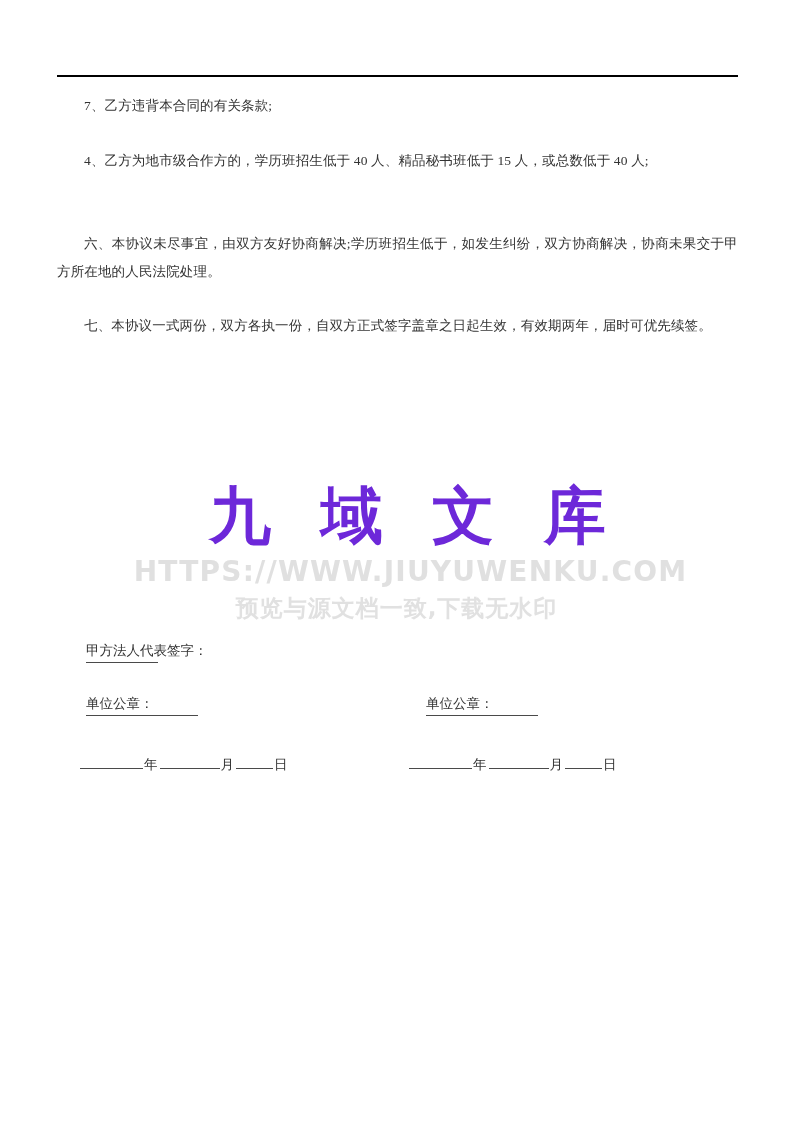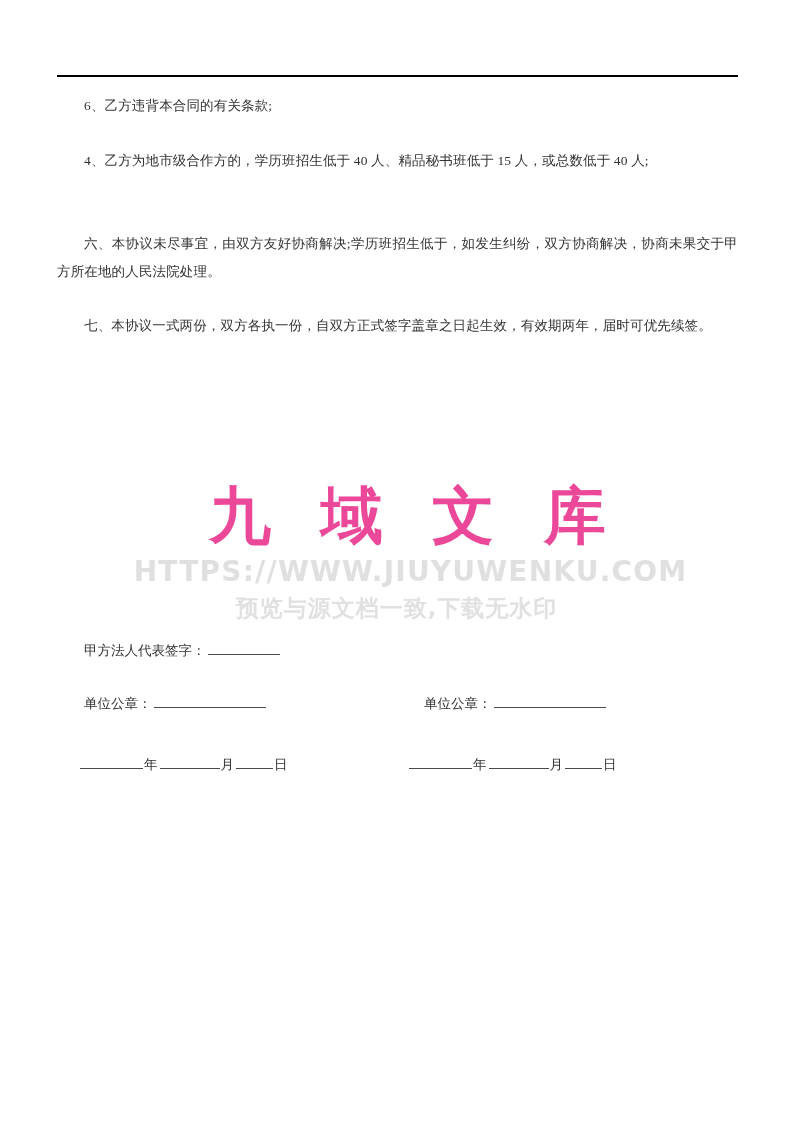--- a/index.html
+++ b/index.html
@@ -75,20 +75,21 @@
 
   .sig-col {
     width: 340px;
     display: flex;
     align-items: baseline;
     font-size: 13.5px;
     line-height: 22px;
     color: #333333;
     padding-left: 27px;
     box-sizing: border-box;
+    flex-direction: column;
   }
 
   .sig-label { white-space: nowrap; }
 
   .rule {
     display: inline-block;
     border-bottom: 1px solid #4a4a4a;
     height: 0;
     margin: 0 0 3px 2px;
   }
@@ -127,21 +128,21 @@
     text-align: center;
     pointer-events: none;
     user-select: none;
     z-index: 0;
   }
   .wm-cn {
     font-family: "DejaVu Sans", "Liberation Sans", sans-serif;
     font-weight: 700;
     font-size: 62px;
     letter-spacing: 14px;
-    color: #ec4899;
+    color: #6d28d9;
     line-height: 76px;
     white-space: nowrap;
     margin-left: 36px;
   }
   .wm-url {
     font-family: "DejaVu Sans", "Liberation Sans", sans-serif;
     font-weight: 700;
     font-size: 28px;
     letter-spacing: 1.2px;
     color: #e0e0e0;
@@ -162,21 +163,21 @@
   .above-wm { position: relative; z-index: 2; }
 </style>
 </head>
 <body>
 
 <div class="page">
 
   <div class="top-rule"></div>
 
   <div class="content above-wm">
-    <p class="para indent">6、乙方违背本合同的有关条款;</p>
+    <p class="para indent">7、乙方违背本合同的有关条款;</p>
     <div class="gap-md"></div>
     <p class="para indent">4、乙方为地市级合作方的，学历班招生低于 40 人、精品秘书班低于 15 人，或总数低于 40 人;</p>
     <div class="gap-md"></div>
     <div class="gap-lg"></div>
     <p class="para indent">六、本协议未尽事宜，由双方友好协商解决;学历班招生低于，如发生纠纷，双方协商解决，协商未果交于甲方所在地的人民法院处理。</p>
     <div class="gap-sm"></div>
     <p class="para indent">七、本协议一式两份，双方各执一份，自双方正式签字盖章之日起生效，有效期两年，届时可优先续签。</p>
   </div>
 
   <div class="sig-block above-wm">

